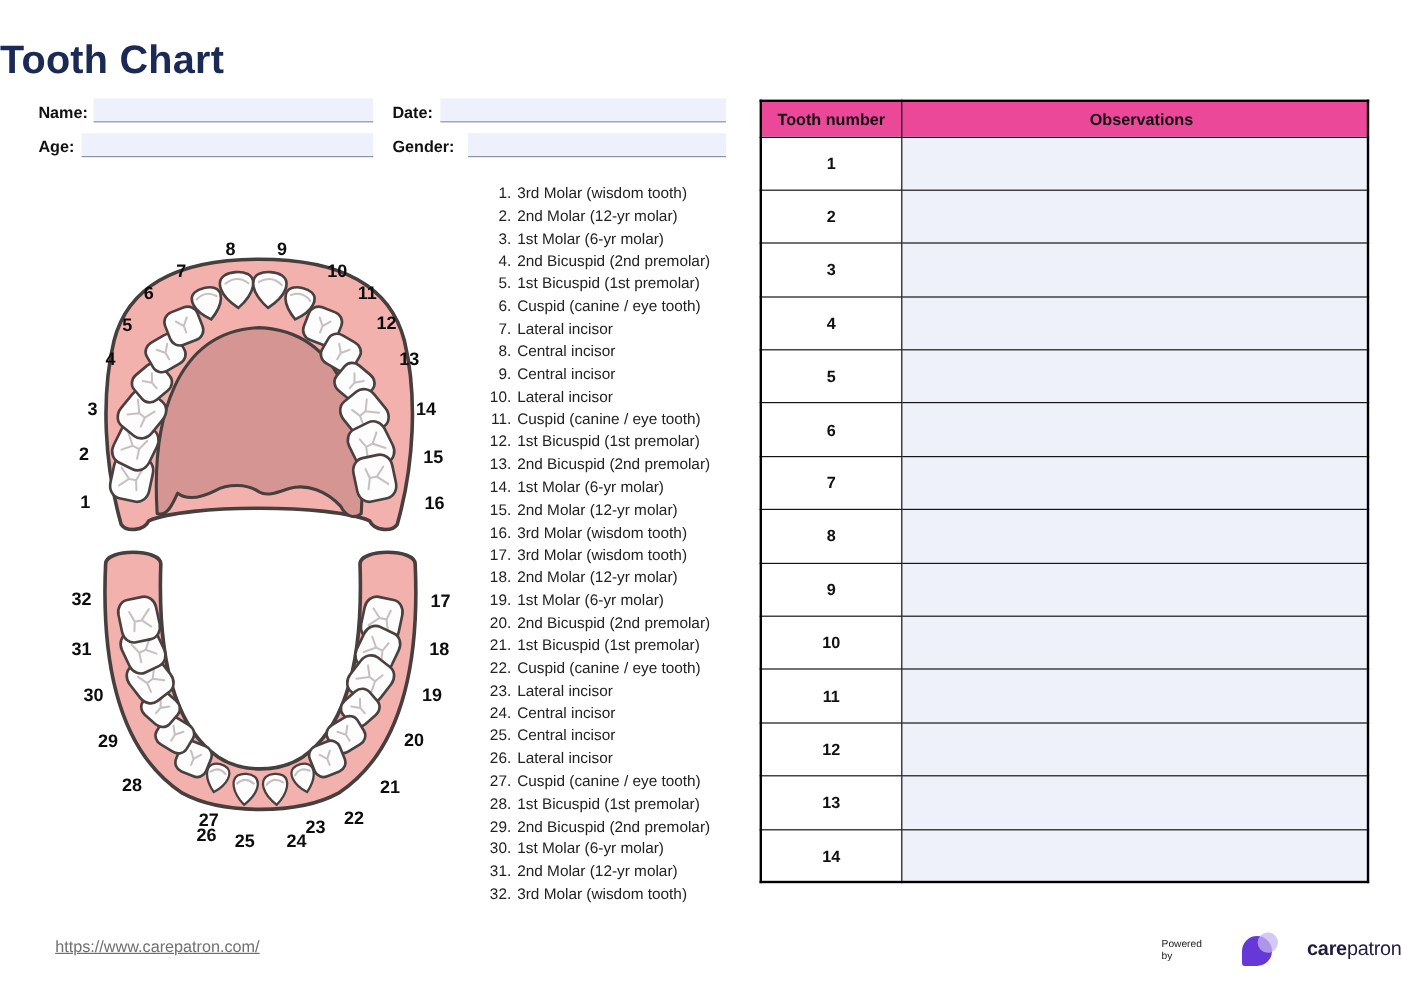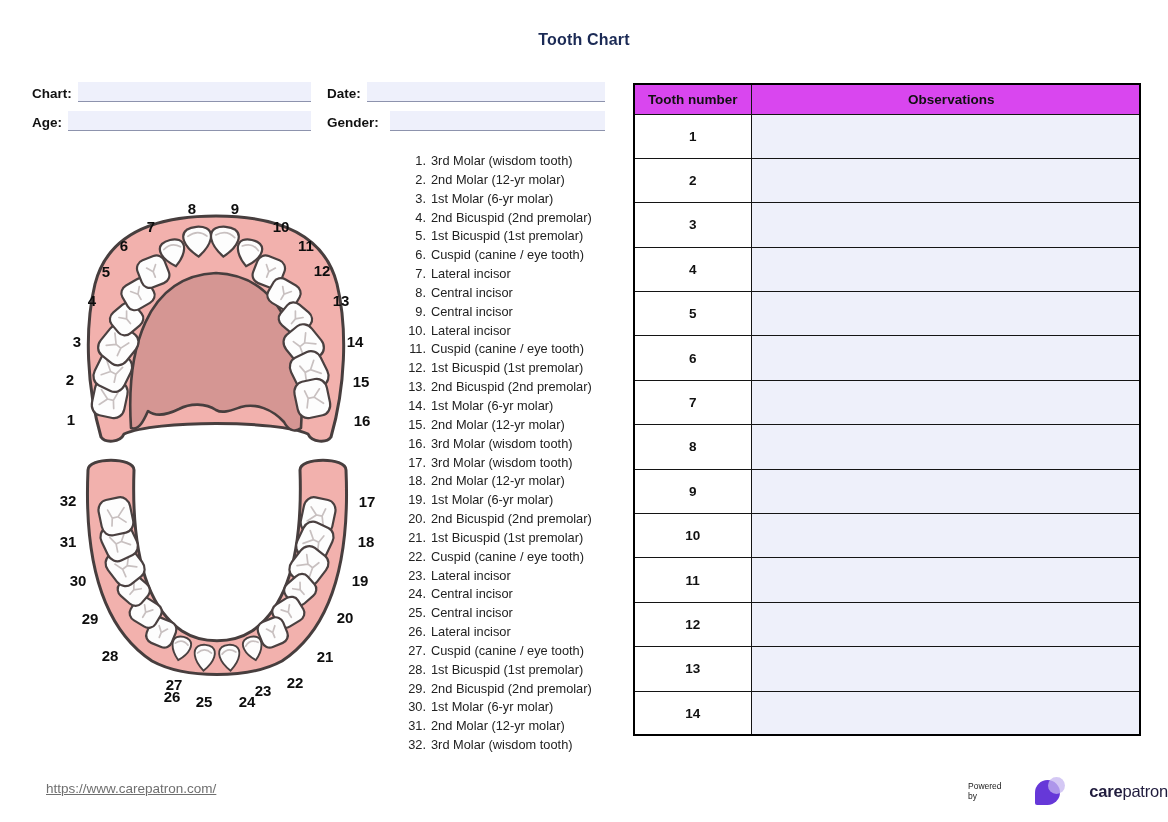--- a/index.html
+++ b/index.html
@@ -1,21 +1,21 @@
 <!DOCTYPE html>
 <html><head>
 <meta charset="utf-8">
 <style>
   * { margin:0; padding:0; box-sizing:border-box; }
   html,body { background:#ffffff; }
   body { font-family:"Liberation Sans", sans-serif; }
   #page { position:relative; width:1168px; height:822px; background:#fff; overflow:hidden; }
 
-  .title { position:absolute; top:31px; left:0; width:1168px; text-align:center;
-           font-size:16px; font-weight:bold; color:#1b2a55; letter-spacing:0.2px; }
+  .title { position:absolute; top:31px; left:0; width:1168px; text-align:left;
+           font-size:33px; font-weight:bold; color:#1b2a55; letter-spacing:0.2px; }
 
   .field-label { position:absolute; font-size:13.5px; font-weight:bold; color:#111;
                  line-height:20px; height:20px; }
   .field-input { position:absolute; height:20px; background:#eef0fb; border:none;
                  border-bottom:1.4px solid #8d93ad; outline:none; font-size:13px;
                  font-family:"Liberation Sans", sans-serif; padding:0 4px; }
 
   
   #jaw-svg { position:absolute; left:50px; top:195px; }
   .tooth-num { position:absolute; transform:translate(-50%,-50%); font-size:15px;
@@ -25,21 +25,21 @@
   .tooth-list { position:absolute; left:401px; top:152px; width:215px; }
   .tl-row { display:flex; height:18.85px; line-height:18.85px; font-size:12.8px; color:#222; }
   .tl-num { width:25px; text-align:right; flex:none; }
   .tl-name { margin-left:5px; white-space:nowrap; }
 
   
   table.obs { position:absolute; left:633px; top:83px; width:508px;
               border-collapse:collapse; table-layout:fixed; }
   table.obs th, table.obs td { border:1.5px solid #141414; }
   table.obs { border:2px solid #000; }
-  table.obs th { background:#d946ef; height:30px; font-size:13.5px; font-weight:bold;
+  table.obs th { background:#ec4899; height:30px; font-size:13.5px; font-weight:bold;
                  color:#111; }
   th.col-num { width:117px; text-align:center; }
   th.col-obs { text-align:center; padding-left:12px; }
   td.cell-num { height:44.4px; text-align:center; font-size:13.5px; font-weight:bold;
                 color:#111; background:#fff; }
   td.cell-obs { background:#eef0fa; }
 
   
   .footer-link { position:absolute; left:30px; top:781px; font-size:13.5px;
                  color:#6f6f6f; text-decoration:underline;margin-left:16px; }
@@ -54,21 +54,21 @@
   .brand { font-size:16.5px; color:#201c3d; letter-spacing:-0.2px; }
   .brand b { font-weight:bold; }
 </style>
 </head>
 <body>
 
 <div id="page">
 
   <div class="title">Tooth Chart</div>
 
-  <span class="field-label" style="left:32px;top:84px;">Chart:</span>
+  <span class="field-label" style="left:32px;top:84px;">Name:</span>
   <input class="field-input" style="left: 78px; top: 82px; width: 233px;" value="">
   <span class="field-label" style="left:327px;top:84px;">Date:</span>
   <input class="field-input" style="left: 367px; top: 82px; width: 238px;" value="">
   <span class="field-label" style="left:32px;top:113px;">Age:</span>
   <input class="field-input" style="left: 68px; top: 111px; width: 243px;" value="">
   <span class="field-label" style="left:327px;top:113px;">Gender:</span>
   <input class="field-input" style="left: 390px; top: 111px; width: 215px;" value="">
 
   <svg id="jaw-svg" width="340" height="520" viewBox="50 195 340 520">
 

